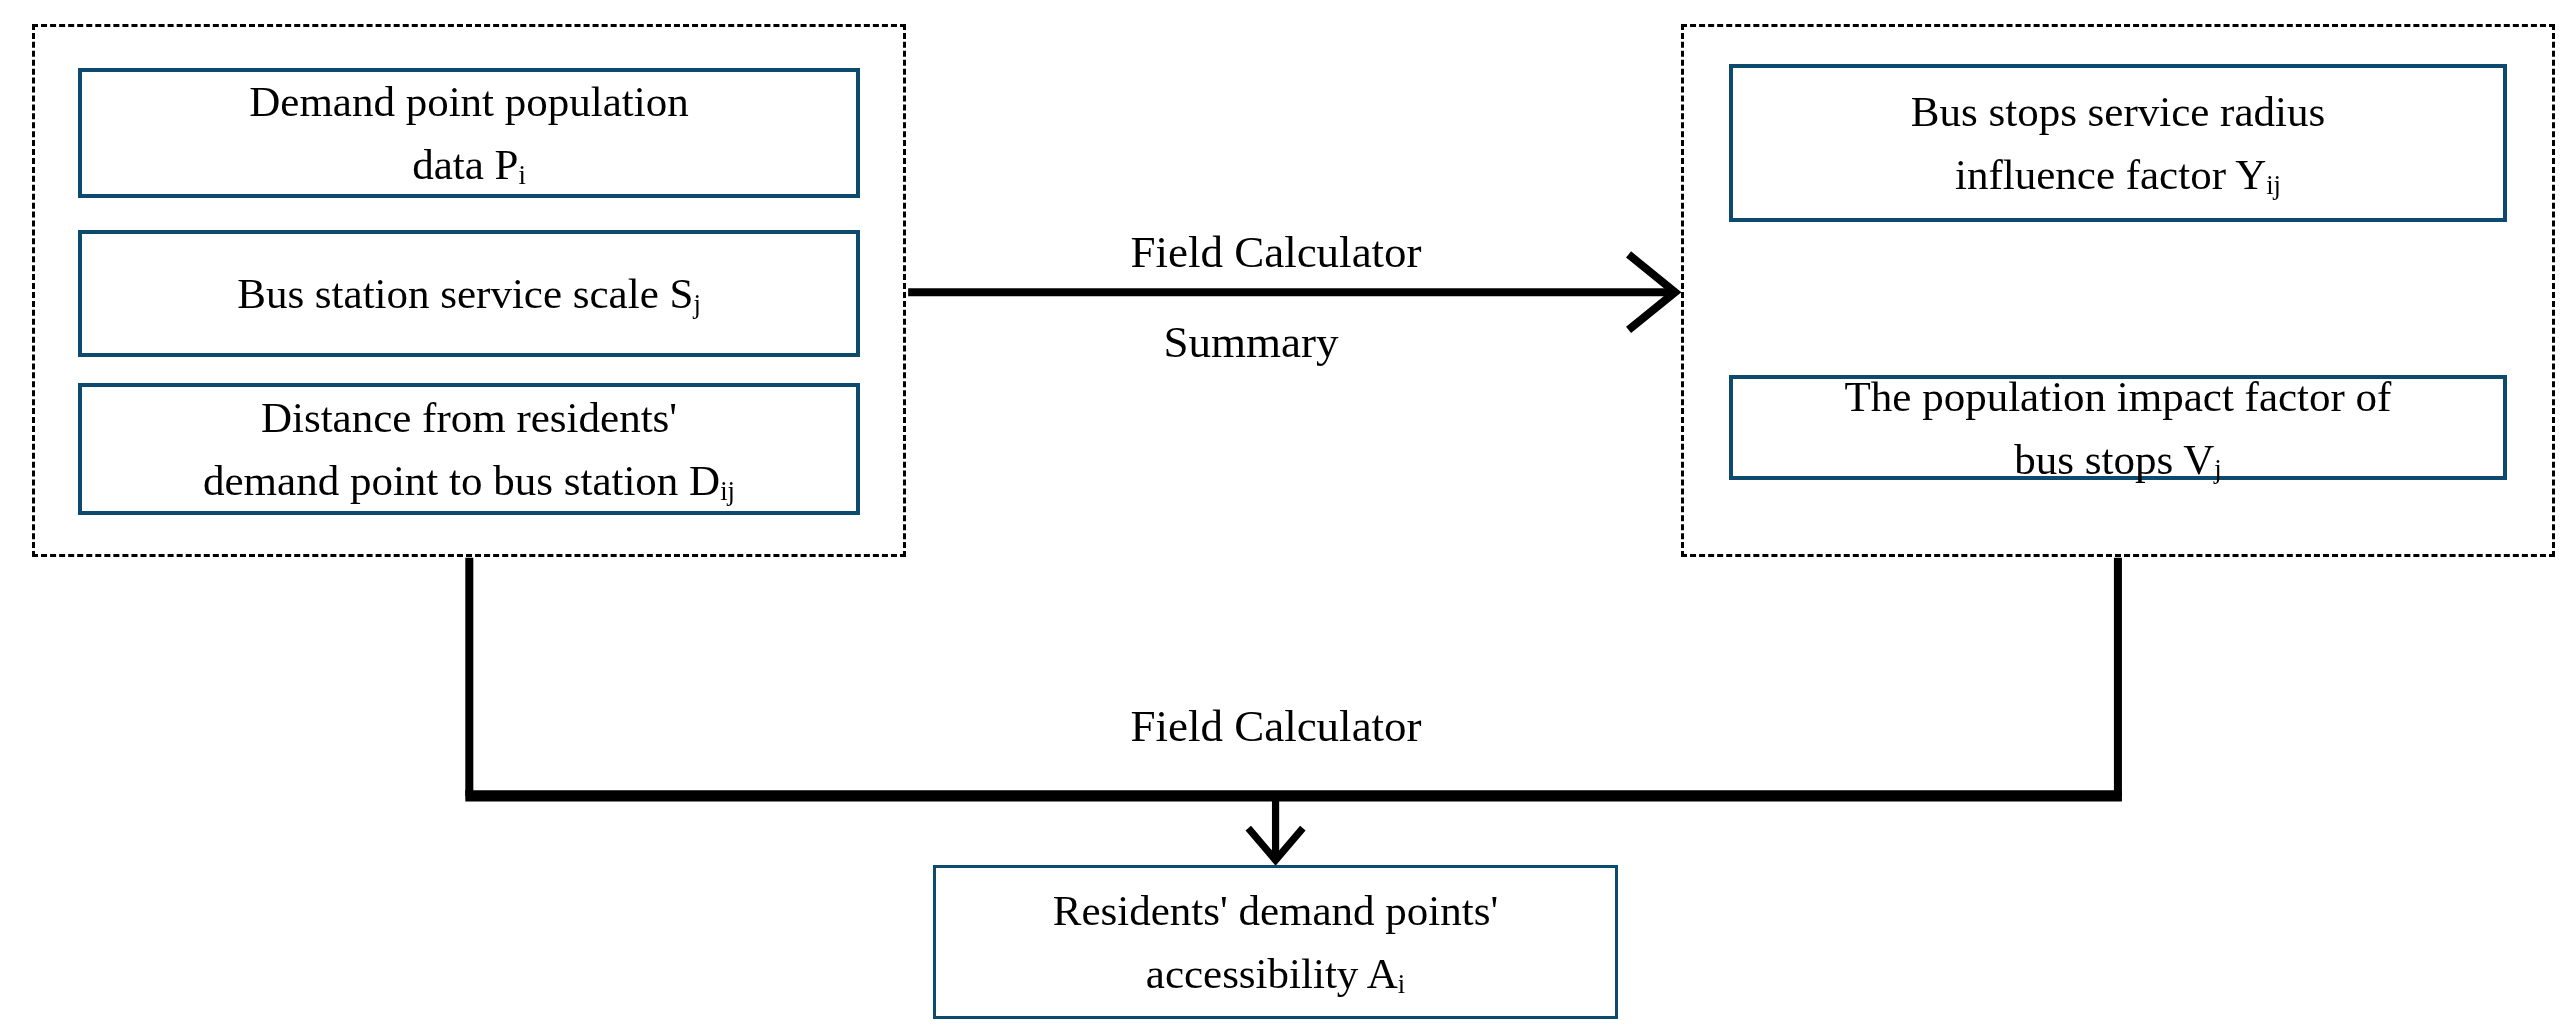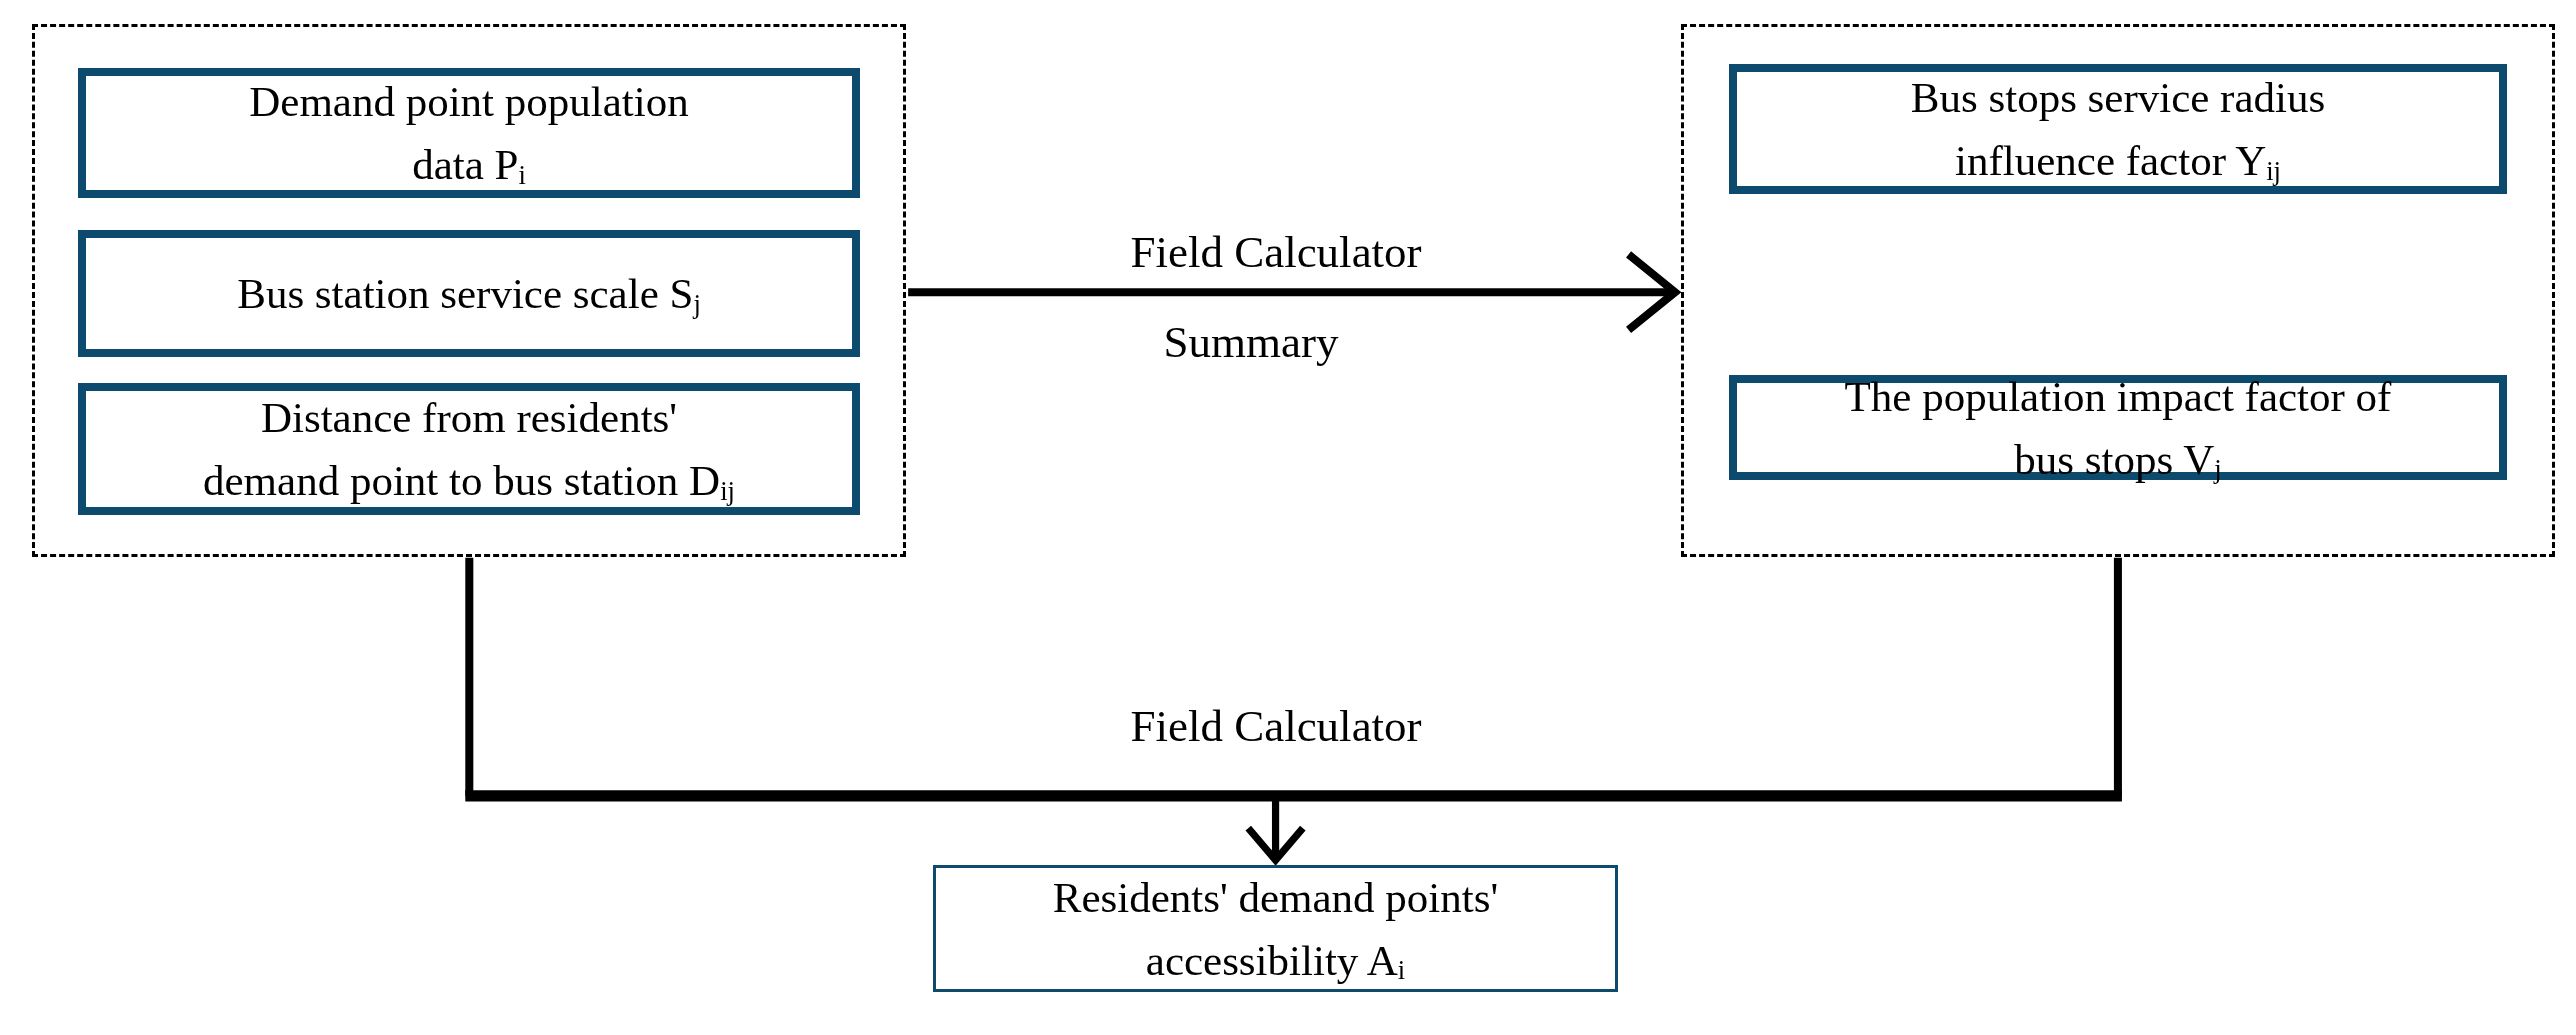--- a/index.html
+++ b/index.html
@@ -17,21 +17,21 @@
     overflow: hidden;
   }
   .dashed-group {
     position: absolute;
     border: 3.2px dashed #000000;
     box-sizing: border-box;
     background: transparent;
   }
   .node-box {
     position: absolute;
-    border: 8px solid #0c4a6e;
+    border: 4px solid #0c4a6e;
     box-sizing: border-box;
     background: #ffffff;
     display: flex;
     flex-direction: column;
     align-items: center;
     justify-content: center;
     text-align: center;
     font-size: 43px;
     line-height: 63px;
     white-space: nowrap;
@@ -95,34 +95,34 @@
     <div><span>Bus station service scale S</span><sub>j</sub></div>
   </div>
 
   <div class="node-box" style="left:78px; top:383px; width:782px; height:132px;align-items:center;">
     <div><span>Distance from residents'</span></div>
     <div><span>demand point to bus station D</span><sub>ij</sub></div>
   </div>
 
   <div class="dashed-group" style="left:1681px; top:24px; width:874px; height:533px;"></div>
 
-  <div class="node-box" style="left:1729px; top:64px; width:778px; height:130px;">
+  <div class="node-box" style="left:1729px; top:64px; width:778px; height:158px;">
     <div><span>Bus stops service radius</span></div>
     <div><span>influence factor Y</span><sub>ij</sub></div>
   </div>
 
   <div class="node-box" style="left:1729px; top:375px; width:778px; height:105px;">
     <div><span>The population impact factor of</span></div>
     <div><span>bus stops V</span><sub>j</sub></div>
   </div>
 
   <div class="flow-label" style="left:1276px; top:226px;">Field Calculator</div>
   <div class="flow-label" style="left:1208px; top:316px;margin-left:43px;">Summary</div>
 
   <div class="flow-label" style="left:1276px; top:700px;">Field Calculator</div>
 
-  <div class="node-box" style="left:933px; top:865px; width:685px; height:127px; border-width:3.2px;">
+  <div class="node-box" style="left:933px; top:865px; width:685px; height:154px; border-width:3.2px;">
     <div><span>Residents' demand points'</span></div>
     <div><span>accessibility A</span><sub>i</sub></div>
   </div>
 
 </div>
 
 
 </body></html>

